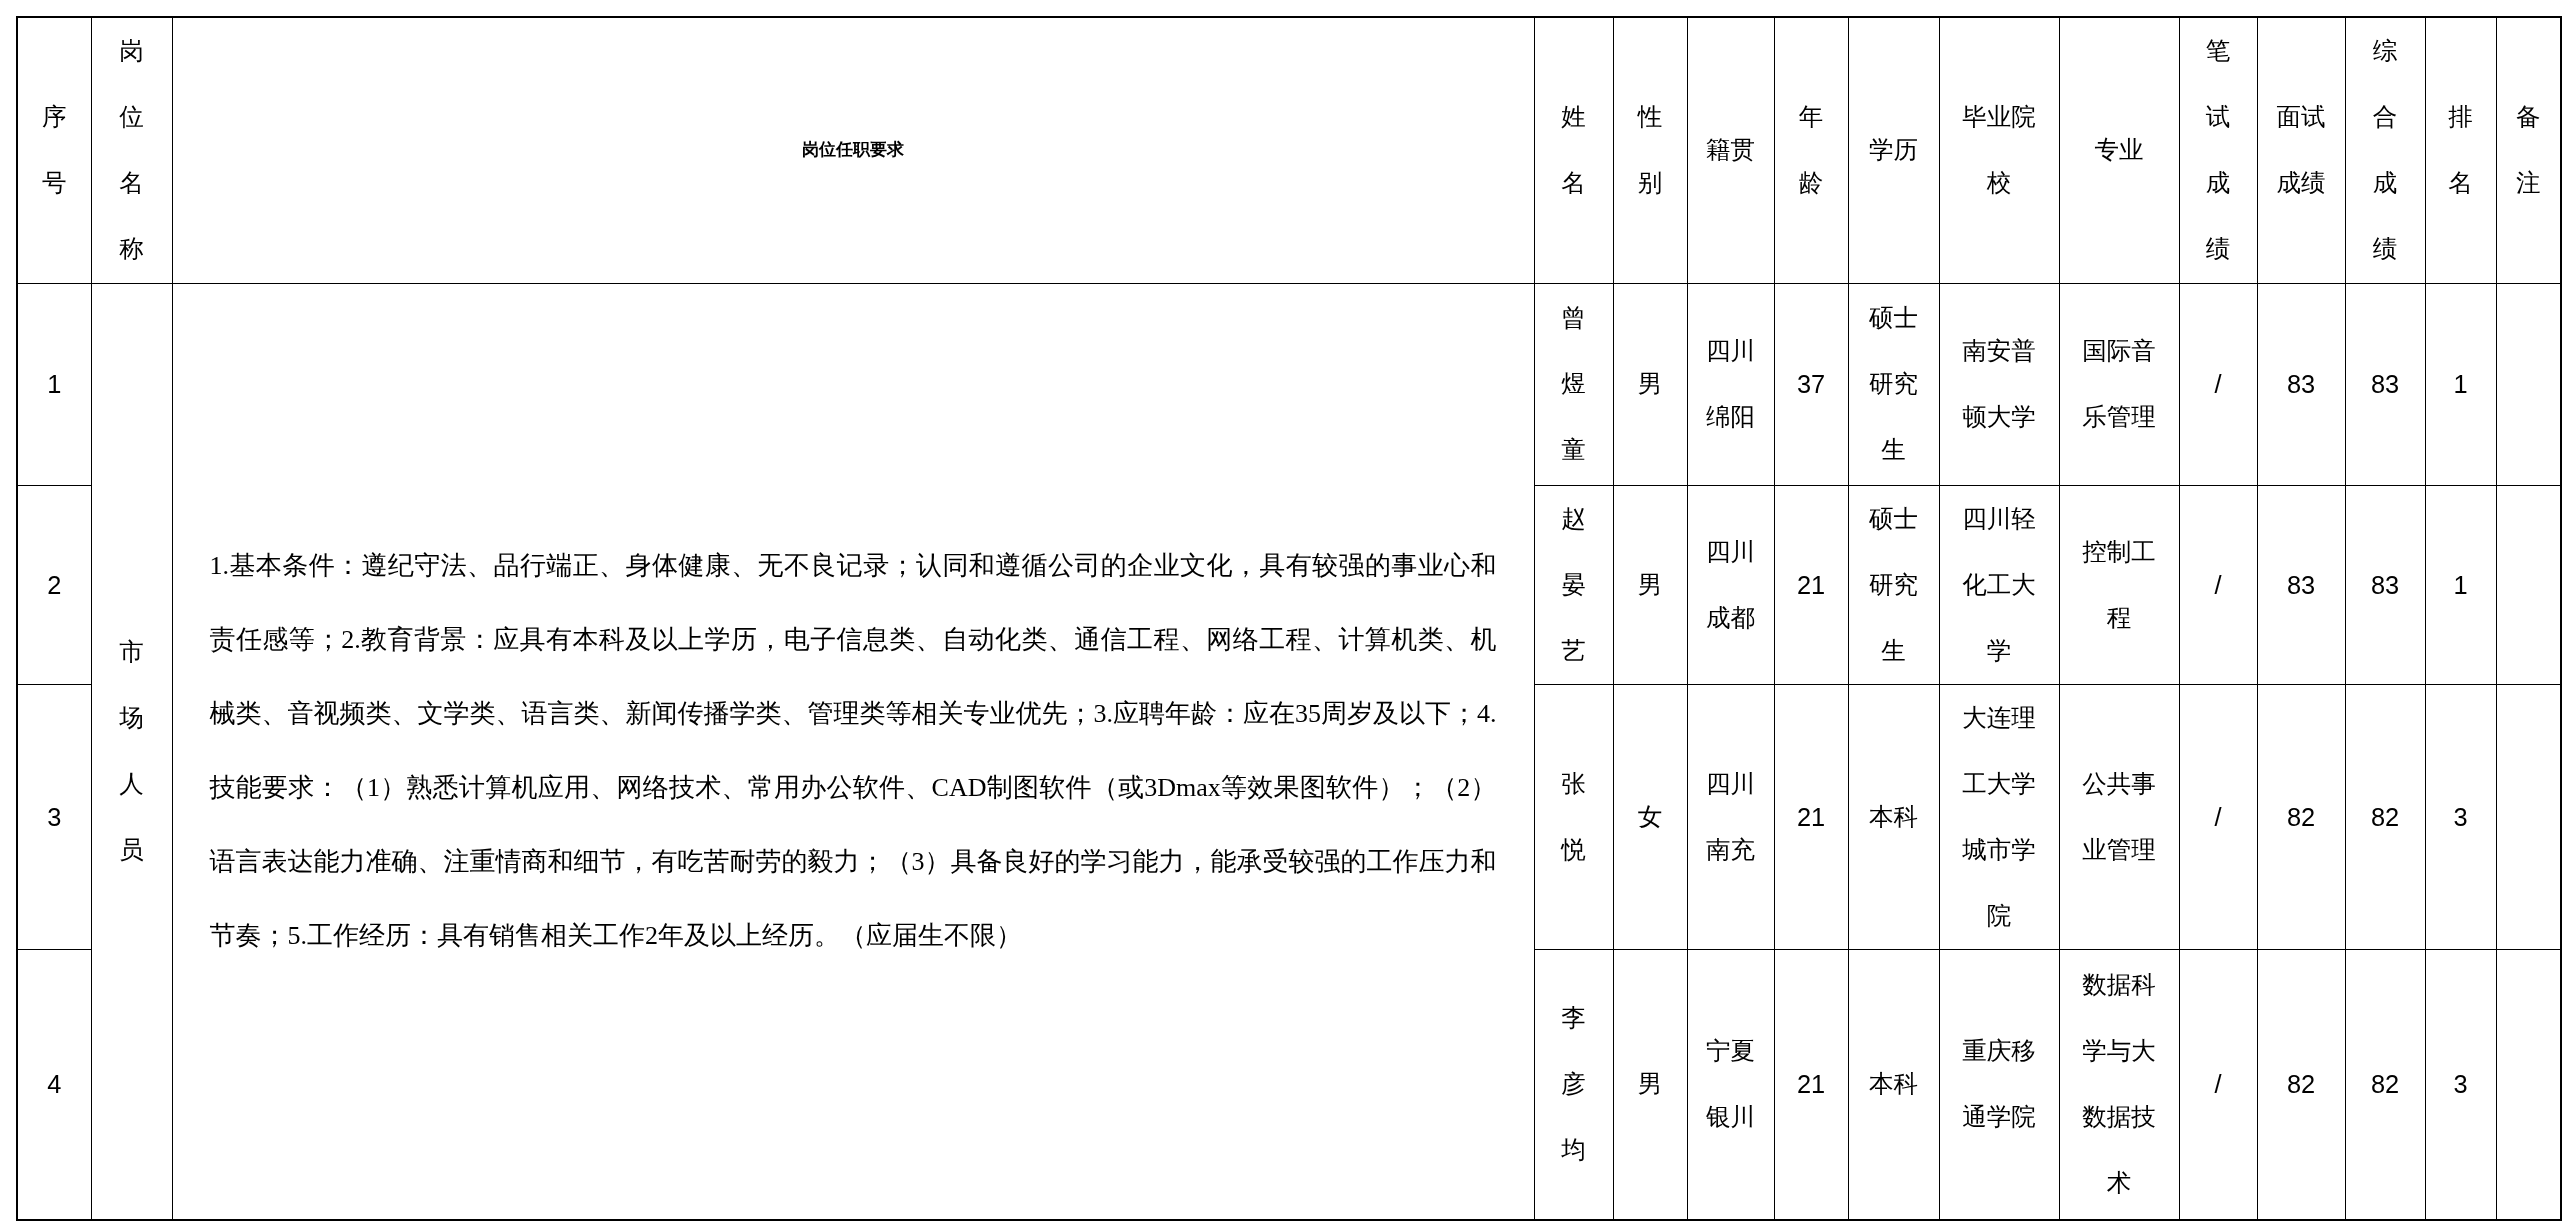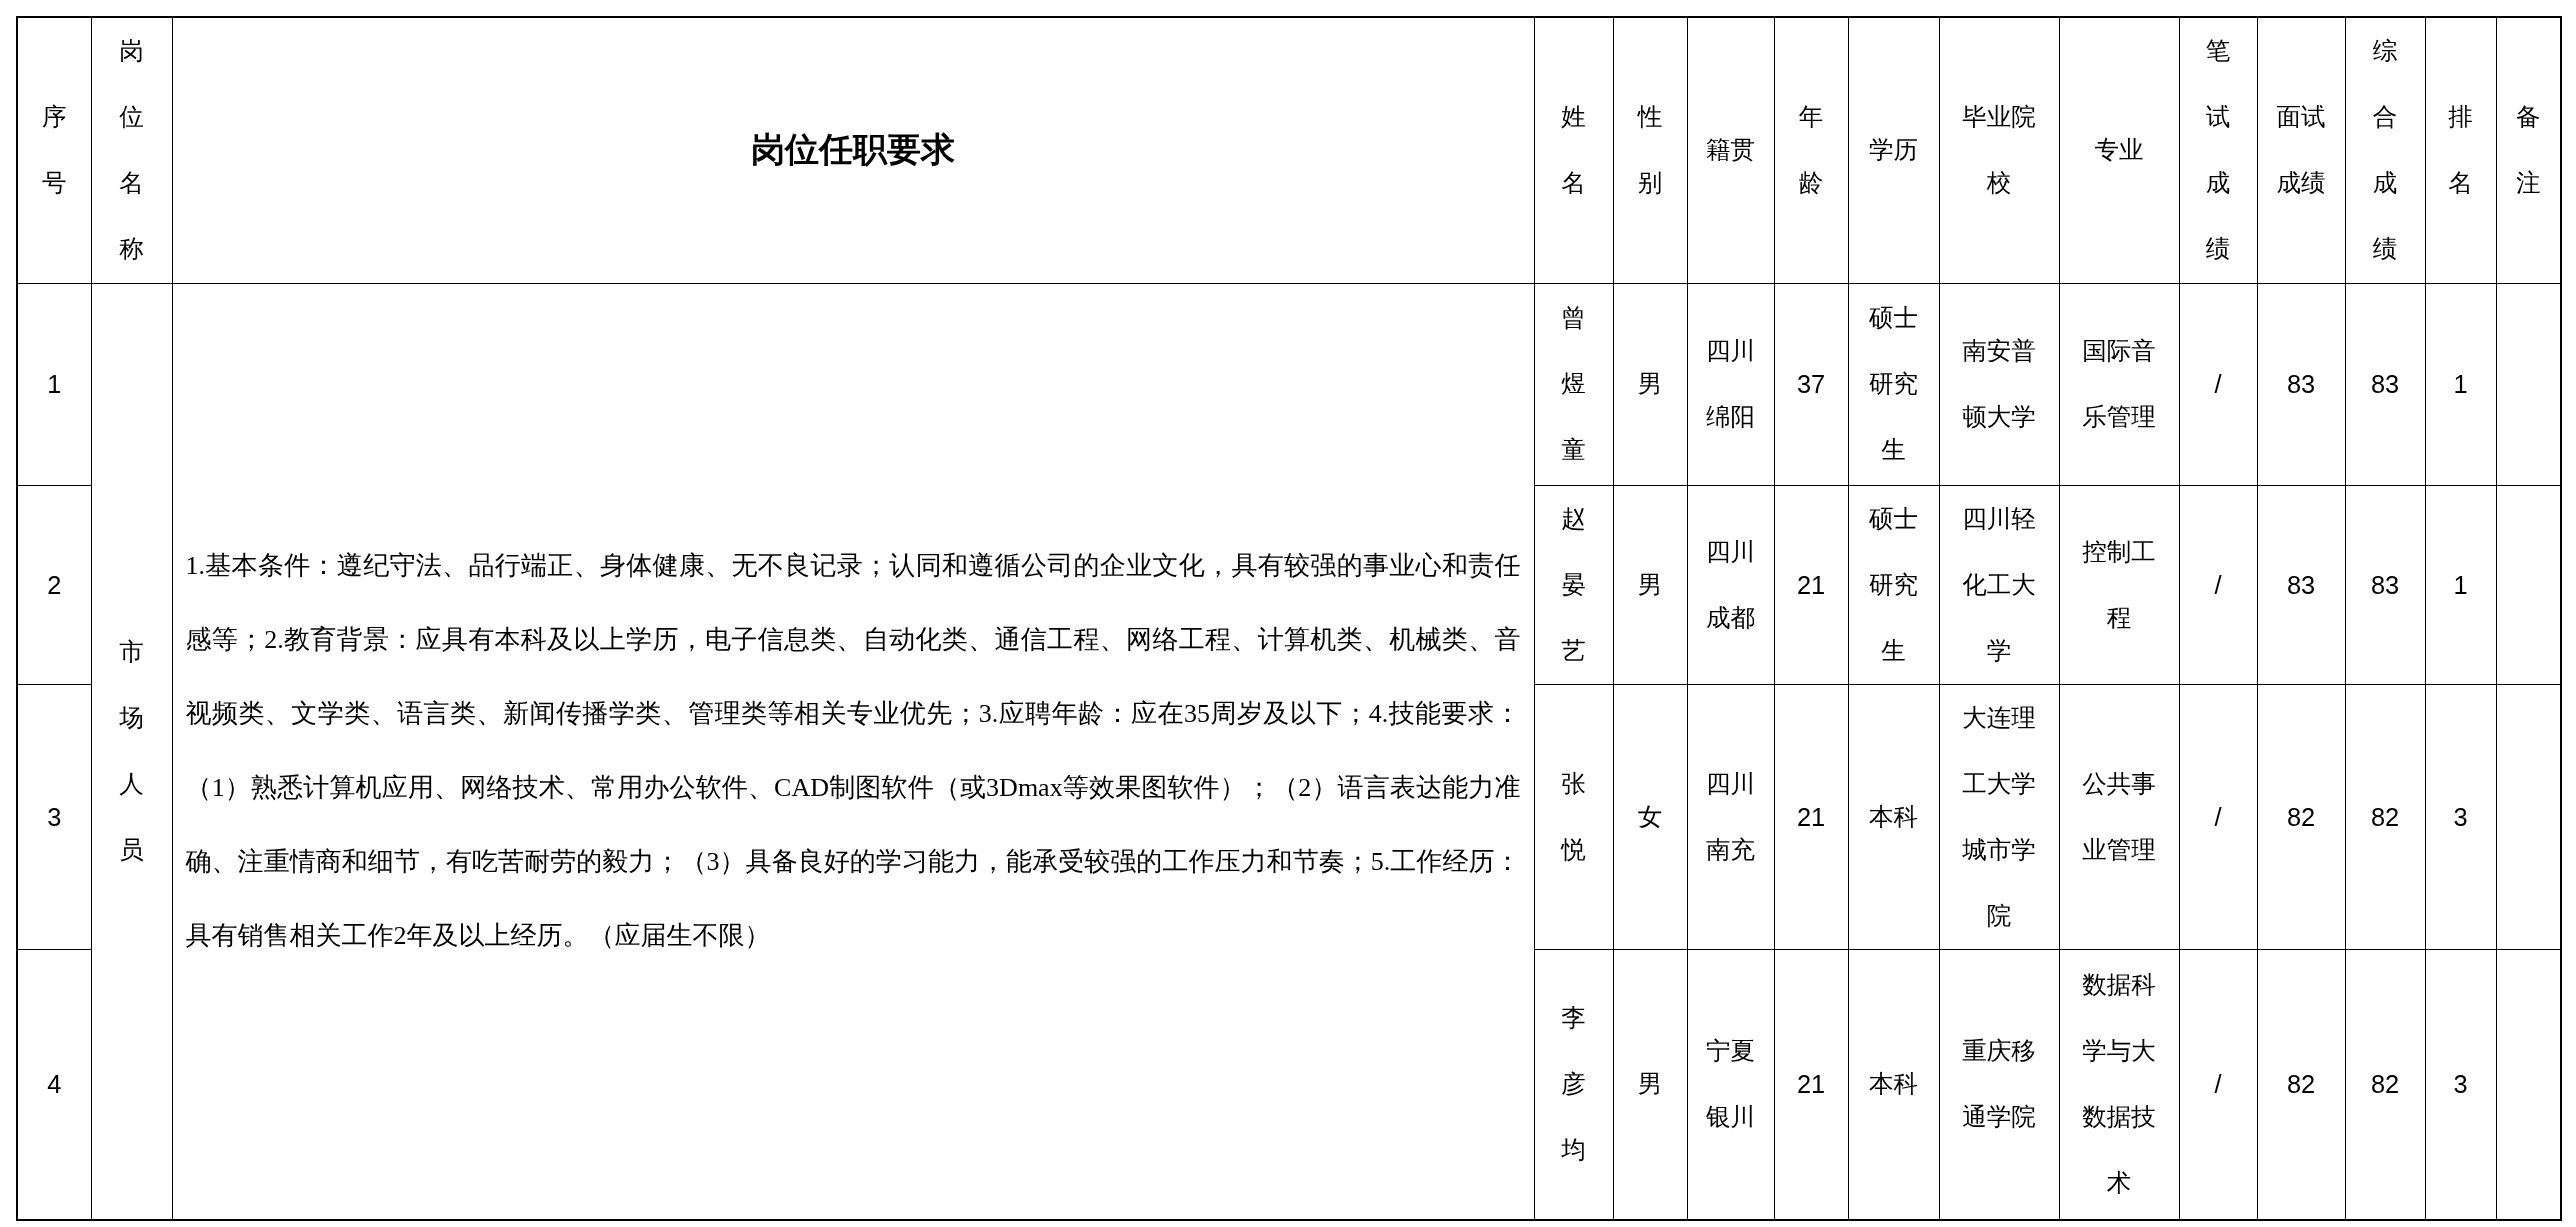--- a/index.html
+++ b/index.html
@@ -22,29 +22,29 @@
     text-align:center;
     vertical-align:middle;
     padding:0;
     font-size:24.5px;
     font-weight:normal;
     line-height:66px;
     white-space:pre-line;
     overflow:hidden;
   }
   th{font-weight:normal;}
-  th.req-head{font-weight:bold;font-size:34px;}
+  th.req-head{font-weight:bold;font-size:17px;}
   td.num,th.num{
     font-family:"Liberation Sans","DejaVu Sans",sans-serif;
     font-size:25.4px;
   }
   td.req-cell{
     text-align:justify;
     vertical-align:middle;
-    padding:0 13px;
+    padding:0 37px;
     margin-left:12px;
   }
   td.req-cell .req-text{
     font-size:26px;
     line-height:74px;
     text-align:justify;
     white-space:normal;
   }
 </style>
 </head>

